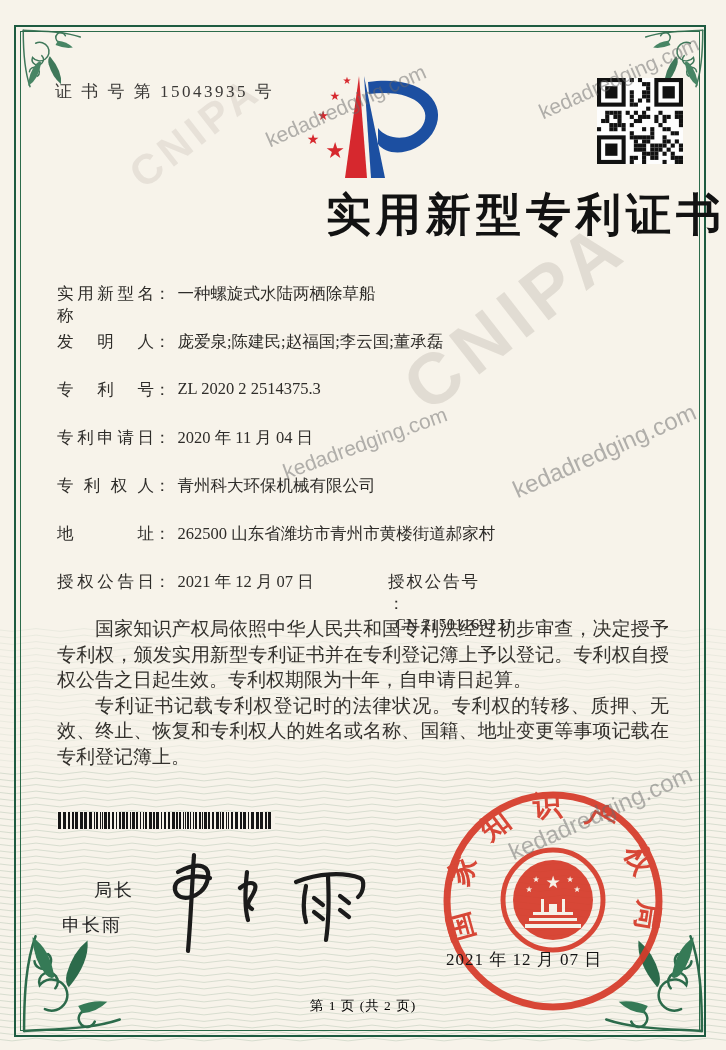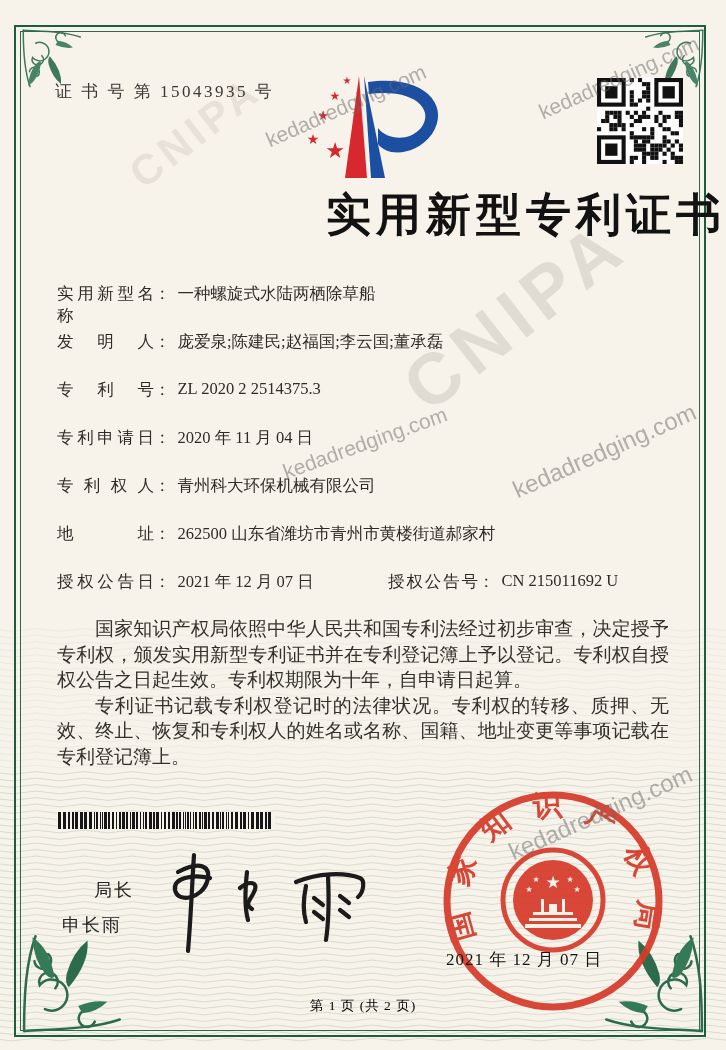--- a/index.html
+++ b/index.html
@@ -24,21 +24,21 @@
   .logo{position:absolute;left:283px;top:70px;z-index:3;}
   .qr{position:absolute;left:597px;top:78px;z-index:3;}
   .title{position:absolute;left:0;right:0;top:185px;text-align:right;font-size:45px;
          font-weight:bold;letter-spacing:5px;color:#121212;z-index:3;}
   
   .rows{position:absolute;left:57px;right:56px;top:283px;z-index:3;font-size:16.5px;}
   .row{height:48px;display:flex;align-items:flex-start;position:relative;}
   .lbl{display:inline-block;width:97px;text-align:justify;text-align-last:justify;flex:none;}
   .colon{flex:none;}
   .val{margin-left:7px;white-space:nowrap;}
-  .pair2{position:absolute;left:331px;top:0;display:flex;}
+  .pair2{position:absolute;left:331px;top:0;display:flex;flex-direction:column;}
   .pair2 .lbl{width:90px;}
   
   .paras{position:absolute;left:57px;right:57px;top:616px;z-index:3;font-size:19px;
          line-height:25.5px;text-align:justify;color:#33312d;}
   .paras p{margin:0;text-indent:2em;}
   
   .barcode{position:absolute;left:57px;top:812px;z-index:3;}
   
   .signer-title{position:absolute;left:62px;top:878px;font-size:18px;z-index:3;
                 font-family:"Liberation Sans","DejaVu Sans",sans-serif;color:#242424;letter-spacing:2px;margin-left:32px;}

